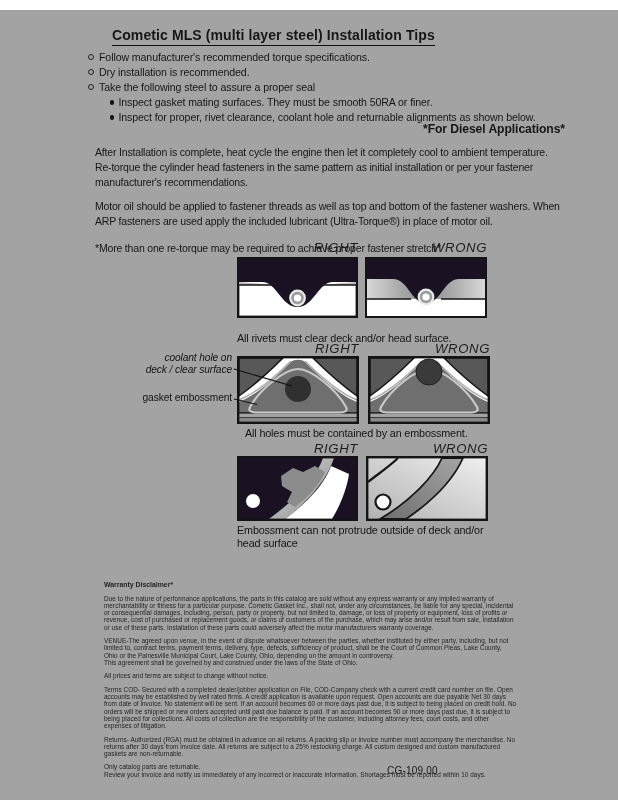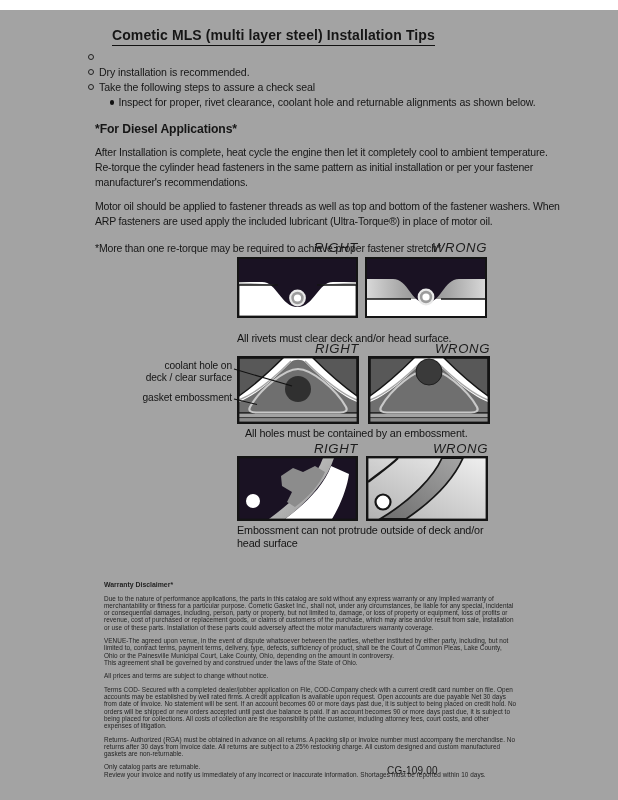--- a/index.html
+++ b/index.html
@@ -8,21 +8,21 @@
   .title{position:absolute;left:112px;top:17px;margin:0;font-size:14px;font-weight:bold;
          letter-spacing:0.1px;border-bottom:1.6px solid #111;padding-bottom:2px;}
   .bullets{position:absolute;left:88px;top:40px;width:500px;font-size:10.6px;letter-spacing:-0.1px;}
   .b{height:15px;line-height:15px;white-space:nowrap;}
   .b.sub{padding-left:22px;}
   .oc{display:inline-block;width:4px;height:4px;border:1px solid #222;border-radius:50%;
       margin-right:5px;vertical-align:1.5px;}
   .dot{display:inline-block;width:4.4px;height:4.4px;background:#111;border-radius:50%;
       margin-right:4px;vertical-align:1.5px;}
   .diesel{position:absolute;left:95px;top:112px;width:470px;}
-  .diesel h2{margin:0;font-size:12.2px;font-weight:bold;letter-spacing:-0.1px;}
+  .diesel h2{margin:0;font-size:12.2px;font-weight:bold;letter-spacing:-0.1px;text-align:right;}
   .diesel p{margin:9px 0 0 0;font-size:10.5px;line-height:15px;letter-spacing:-0.18px;}
   .diesel .note{margin-top:12px;}
   .dset{position:absolute;left:88px;width:418px;}
   .plabel{position:absolute;top:0;font-size:13.2px;letter-spacing:0.6px;text-align:right;color:#1c1c1c;font-style:italic;}
   .panel{position:absolute;}
   .caption{position:absolute;font-size:10.8px;line-height:13px;letter-spacing:-0.15px;color:#141414;}
   .ann{position:absolute;left:0;text-align:right;font-size:10.2px;line-height:11.5px;
        letter-spacing:-0.1px;color:#141414;}
   .leader{position:absolute;left:0;top:0;pointer-events:none;}
   .disclaimer{position:absolute;left:104px;top:571px;width:413px;color:#1f1f1f;}
@@ -32,23 +32,24 @@
   .pagenum{position:absolute;left:387px;top:755px;font-size:10px;letter-spacing:0.2px;color:#1a1a1a;}
 </style>
 </head>
 <body>
 
 <div class="page">
 
   <h1 class="title">Cometic MLS (multi layer steel) Installation Tips</h1>
 
   <div class="bullets">
-    <div class="b"><span class="oc"></span></div>
+    <div class="b"><span class="oc"></span><span>Follow manufacturer's recommended torque specifications.</span></div>
     <div class="b"><span class="oc"></span><span>Dry installation is recommended.</span></div>
-    <div class="b"><span class="oc"></span><span>Take the following steps to assure a check seal</span></div>
+    <div class="b"><span class="oc"></span><span>Take the following steel to assure a proper seal</span></div>
+    <div class="b sub"><span class="dot"></span><span>Inspect gasket mating surfaces.  They must be smooth 50RA or finer.</span></div>
     <div class="b sub"><span class="dot"></span><span>Inspect for proper, rivet clearance, coolant hole and returnable alignments as shown below.</span></div>
   </div>
 
   <div class="diesel">
     <h2>*For Diesel Applications*</h2>
     <p>After Installation is complete, heat cycle the engine then let it completely cool to ambient temperature. Re-torque the cylinder head fasteners in the same pattern as initial installation or per your fastener manufacturer's recommendations.</p>
     <p>Motor oil should be applied to fastener threads as well as top and bottom of the fastener washers. When ARP fasteners are used apply the included lubricant (Ultra-Torque®) in place of motor oil.</p>
     <p class="note">*More than one re-torque may be required to achieve proper fastener stretch*</p>
   </div>
 
@@ -91,21 +92,21 @@
       </g>
     </svg>
 
     <div class="caption" style="left:149px;top:92px;width:260px;">All rivets must clear deck and/or head surface.</div>
   </section>
 
   <section class="dset" style="top:330px;height:102px;">
     <div class="plabel" style="left:149px;width:122px;top:1px;">RIGHT</div>
     <div class="plabel" style="left:280px;width:122px;top:1px;">WRONG</div>
 
-    <div class="ann" style="width:144px;top:20px;">
+    <div class="ann" style="width:144px;top:12px;font-style:italic;">
       <span>coolant hole on</span><br>
       <span>deck / clear surface</span>
     </div>
     <div class="ann" style="width:144px;top:52px;">gasket embossment</div>
 
     <svg class="panel" style="left:149px;top:16px;" width="122" height="68" viewBox="0 0 122 68">
       <rect x="2" y="2" width="118" height="64" fill="#ffffff"></rect>
       <path d="M2,2 H46 C36,12 16,30 2,40 Z" fill="#585858" stroke="#141414" stroke-width="1.4"></path>
       <path d="M120,2 H76 C86,12 106,30 120,40 Z" fill="#585858" stroke="#141414" stroke-width="1.4"></path>
       <path d="M2,46 C22,38 44,16 54,6 C57,3 65,3 68,6 C78,16 100,38 120,46 V66 H2 Z" fill="#6f6f6f"></path>

